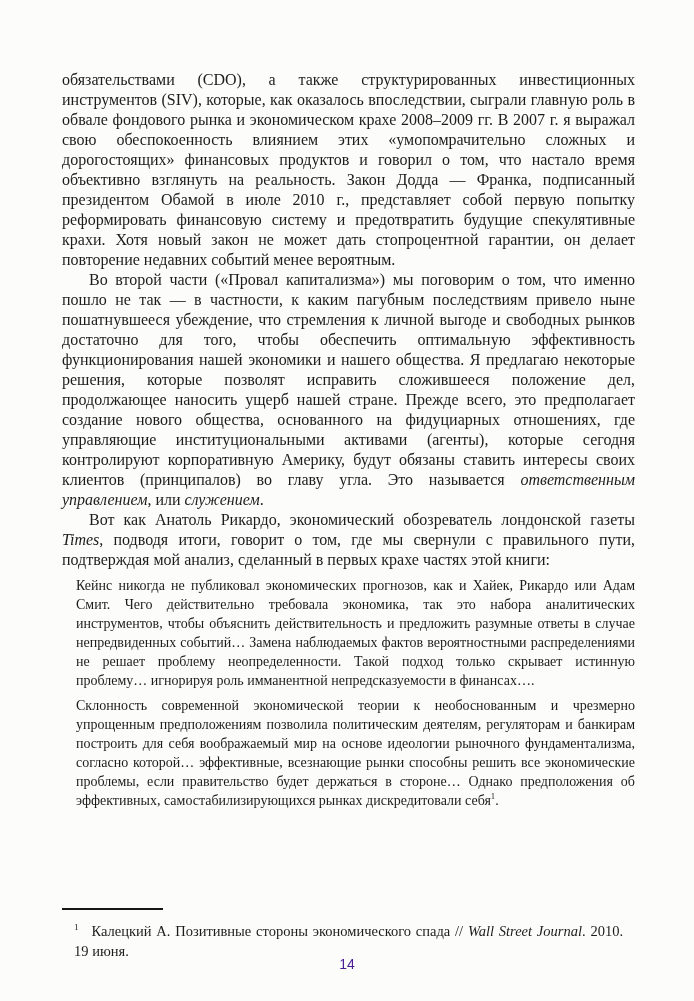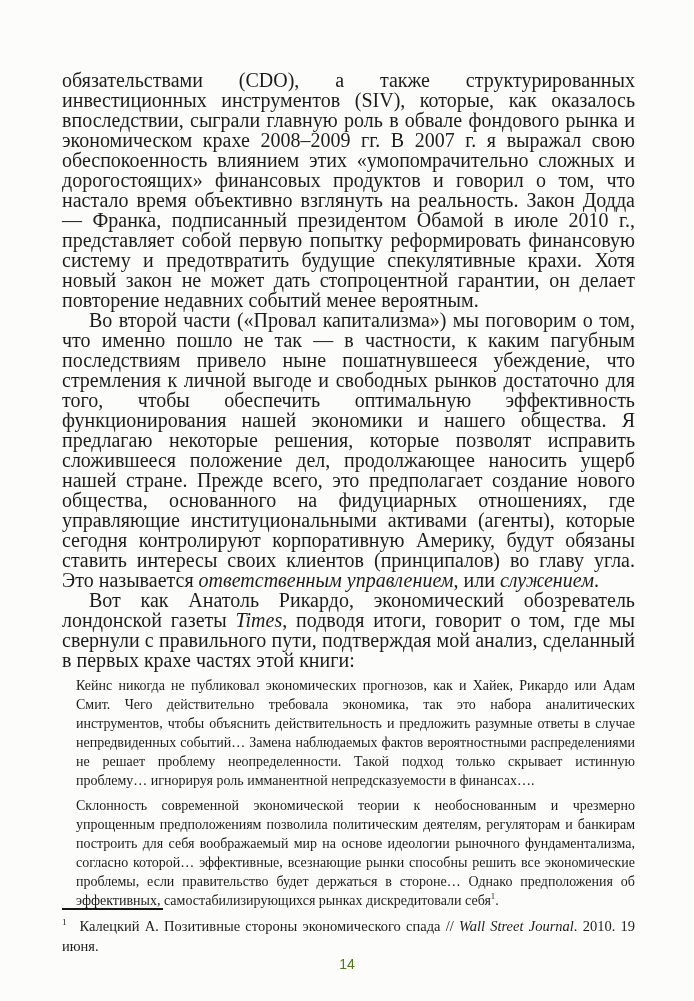--- a/index.html
+++ b/index.html
@@ -31,21 +31,21 @@
     color: #3c3c3c;
   }
   .text-body {
     position: absolute;
     top: 70px;
     left: 62px;
     width: 573px;
   }
   p.para {
     margin: 0;
-    font-size: 20px;
+    font-size: 16px;
     line-height: 20px;
     text-align: justify;
   }
   p.para.indent {
     text-indent: 27px;
   }
   p.quote {
     margin: 6px 0 4px 14px;
     font-size: 14px;
     line-height: 19px;
@@ -68,37 +68,37 @@
     left: 62px;
     width: 573px;
   }
   .footnote-rule {
     width: 101px;
     height: 2px;
     background: #161616;
     margin: 0 0 7px 0;
   }
   p.footnote {
-    margin: 0;
+    margin: 12px;
     font-size: 14.5px;
     line-height: 19.5px;
     text-align: justify;
   }
   p.footnote sup.fn-marker {
     margin-right: 13px;
   }
   .page-number {
     position: absolute;
     top: 956px;
     left: 0;
     right: 0;
     text-align: center;
     font-family: "Liberation Sans", sans-serif;
     font-size: 14px;
-    color: #4d7c0f;
+    color: #4c1d95;
   }
 </style>
 </head>
 <body>
 
 <div class="page">
 
 
   <div class="text-body">
     <p class="para"><span>обязательствами (CDO), а также структурированных инвестиционных инструментов (SIV), которые, как оказалось впоследствии, сыграли главную роль в обвале фондового рынка и экономическом крахе 2008–2009 гг. В 2007 г. я выражал свою обеспокоенность влиянием этих «умопомрачительно сложных и дорогостоящих» финансовых продуктов и говорил о том, что настало время объективно взглянуть на реальность. Закон Додда — Франка, подписанный президентом Обамой в июле 2010 г., представляет собой первую попытку реформировать финансовую систему и предотвратить будущие спекулятивные крахи. Хотя новый закон не может дать стопроцентной гарантии, он делает повторение недавних событий менее вероятным.</span></p>

